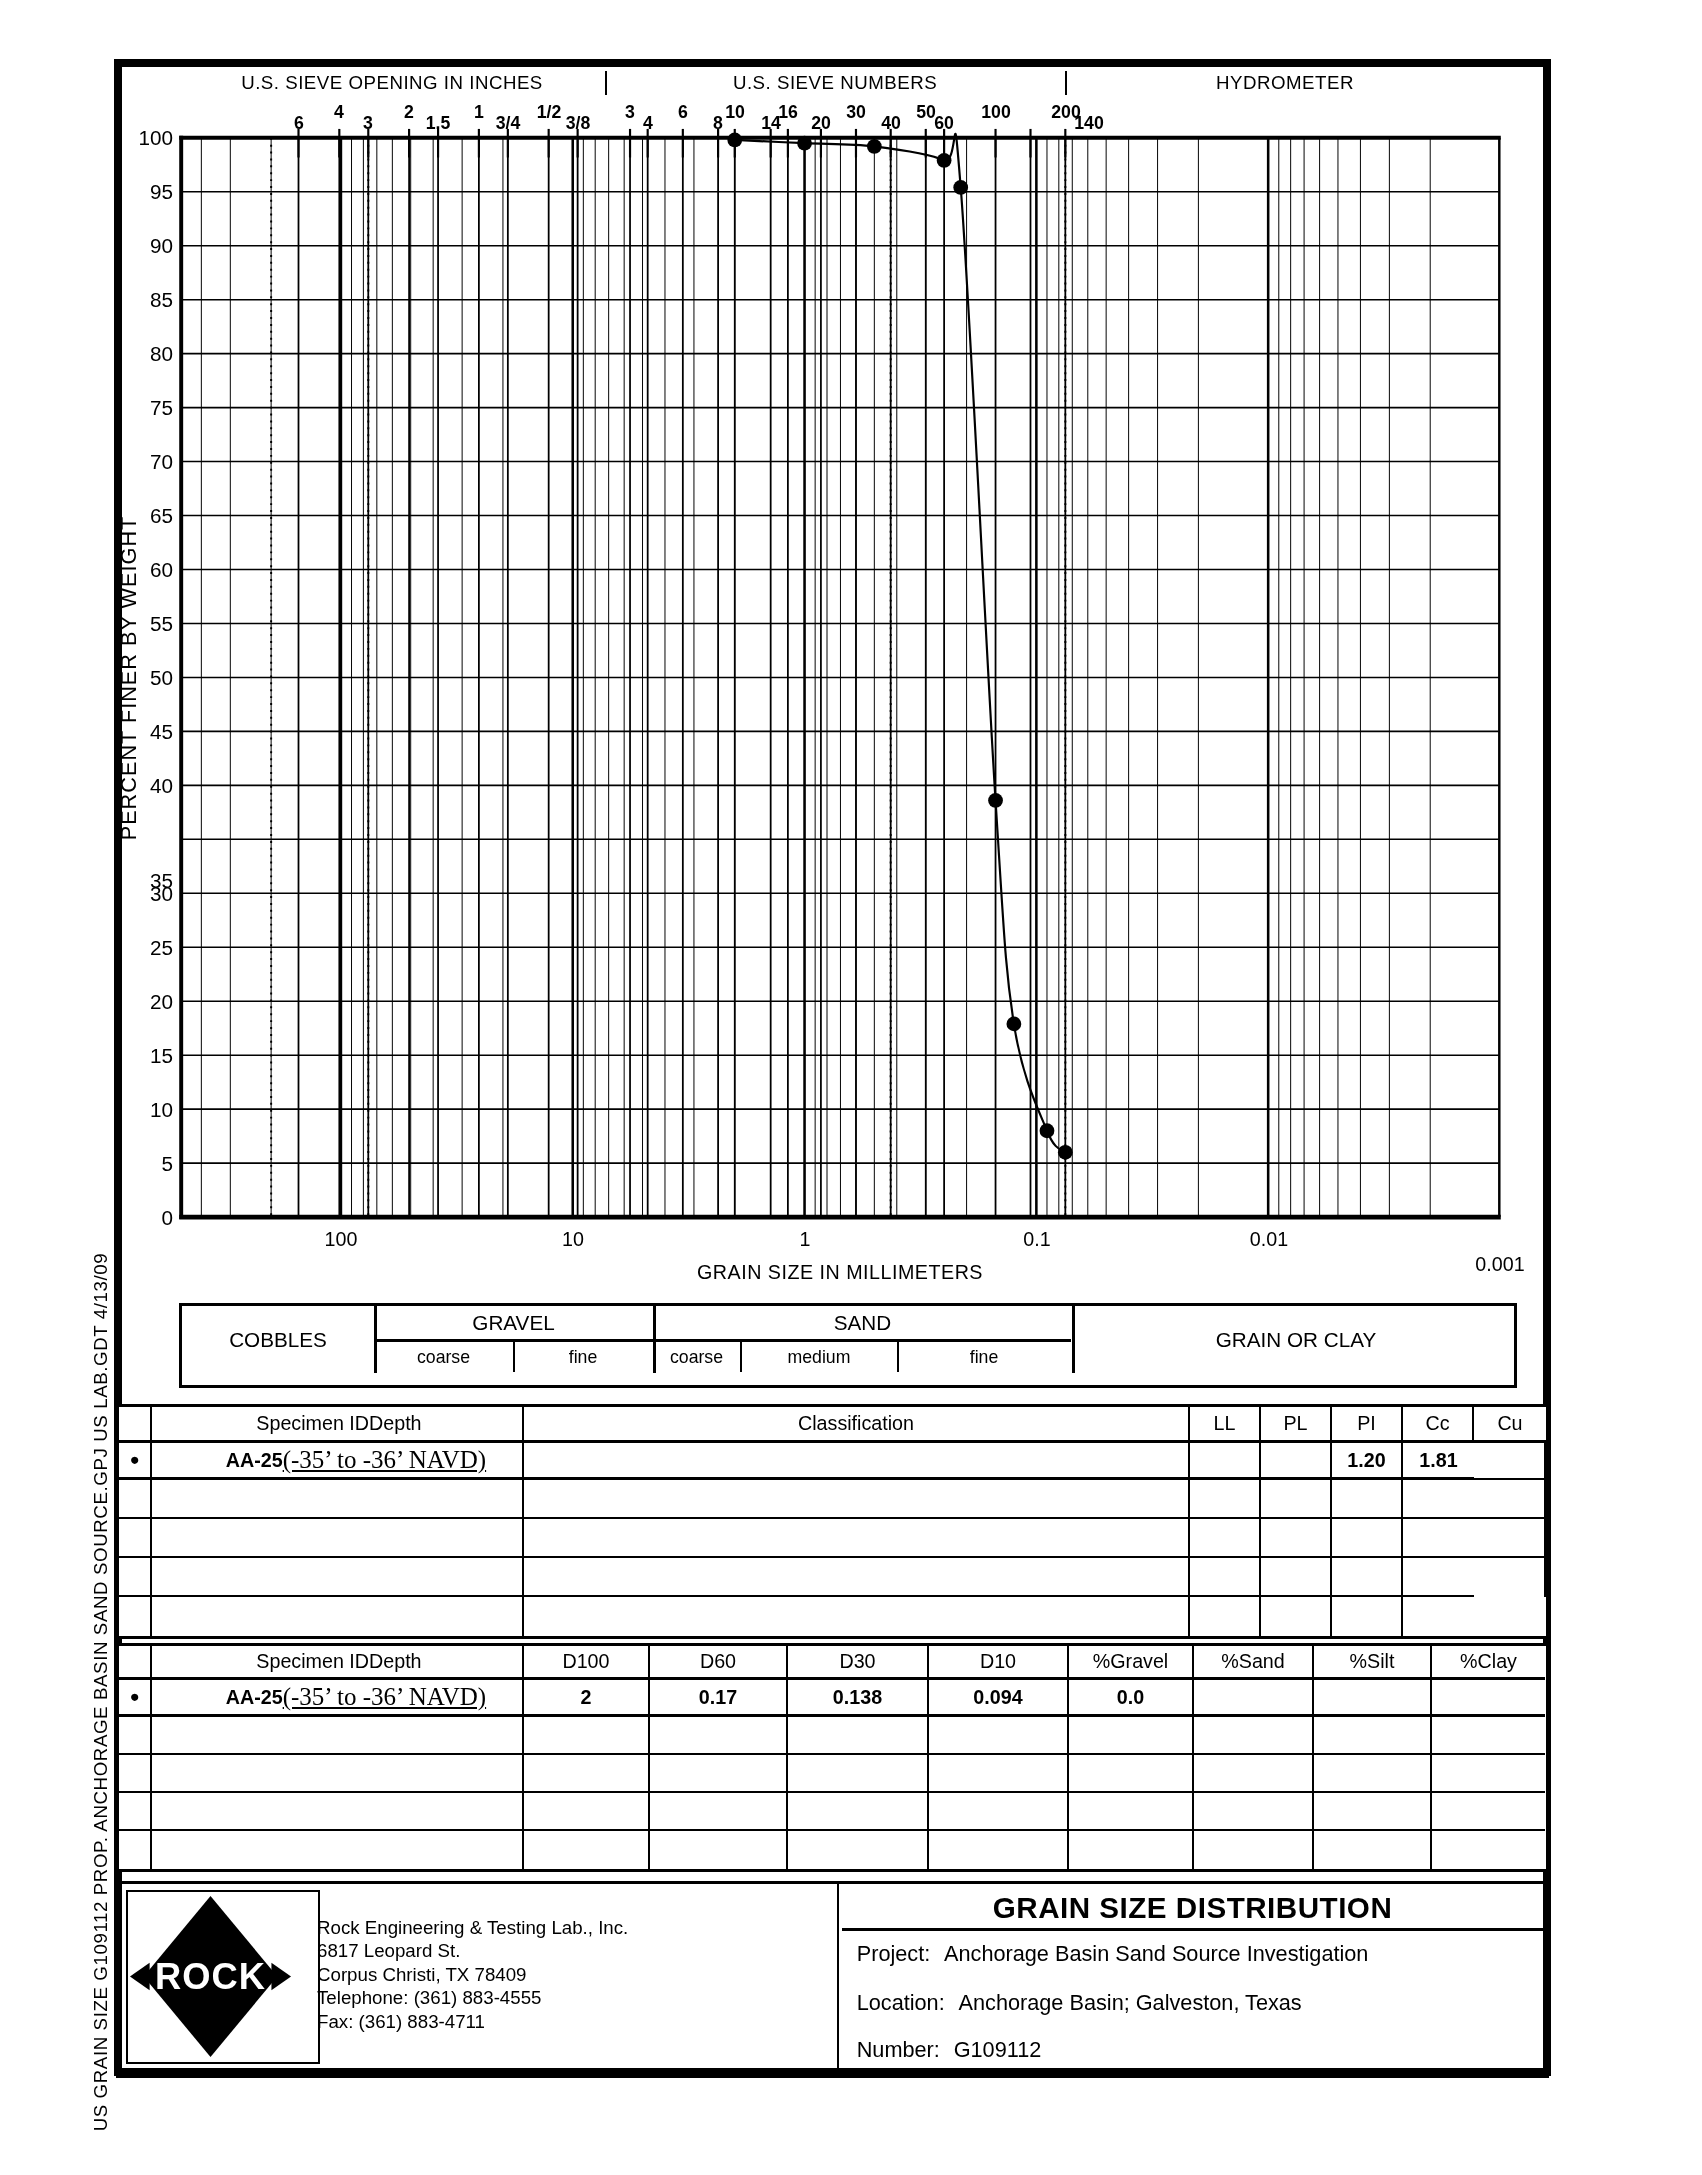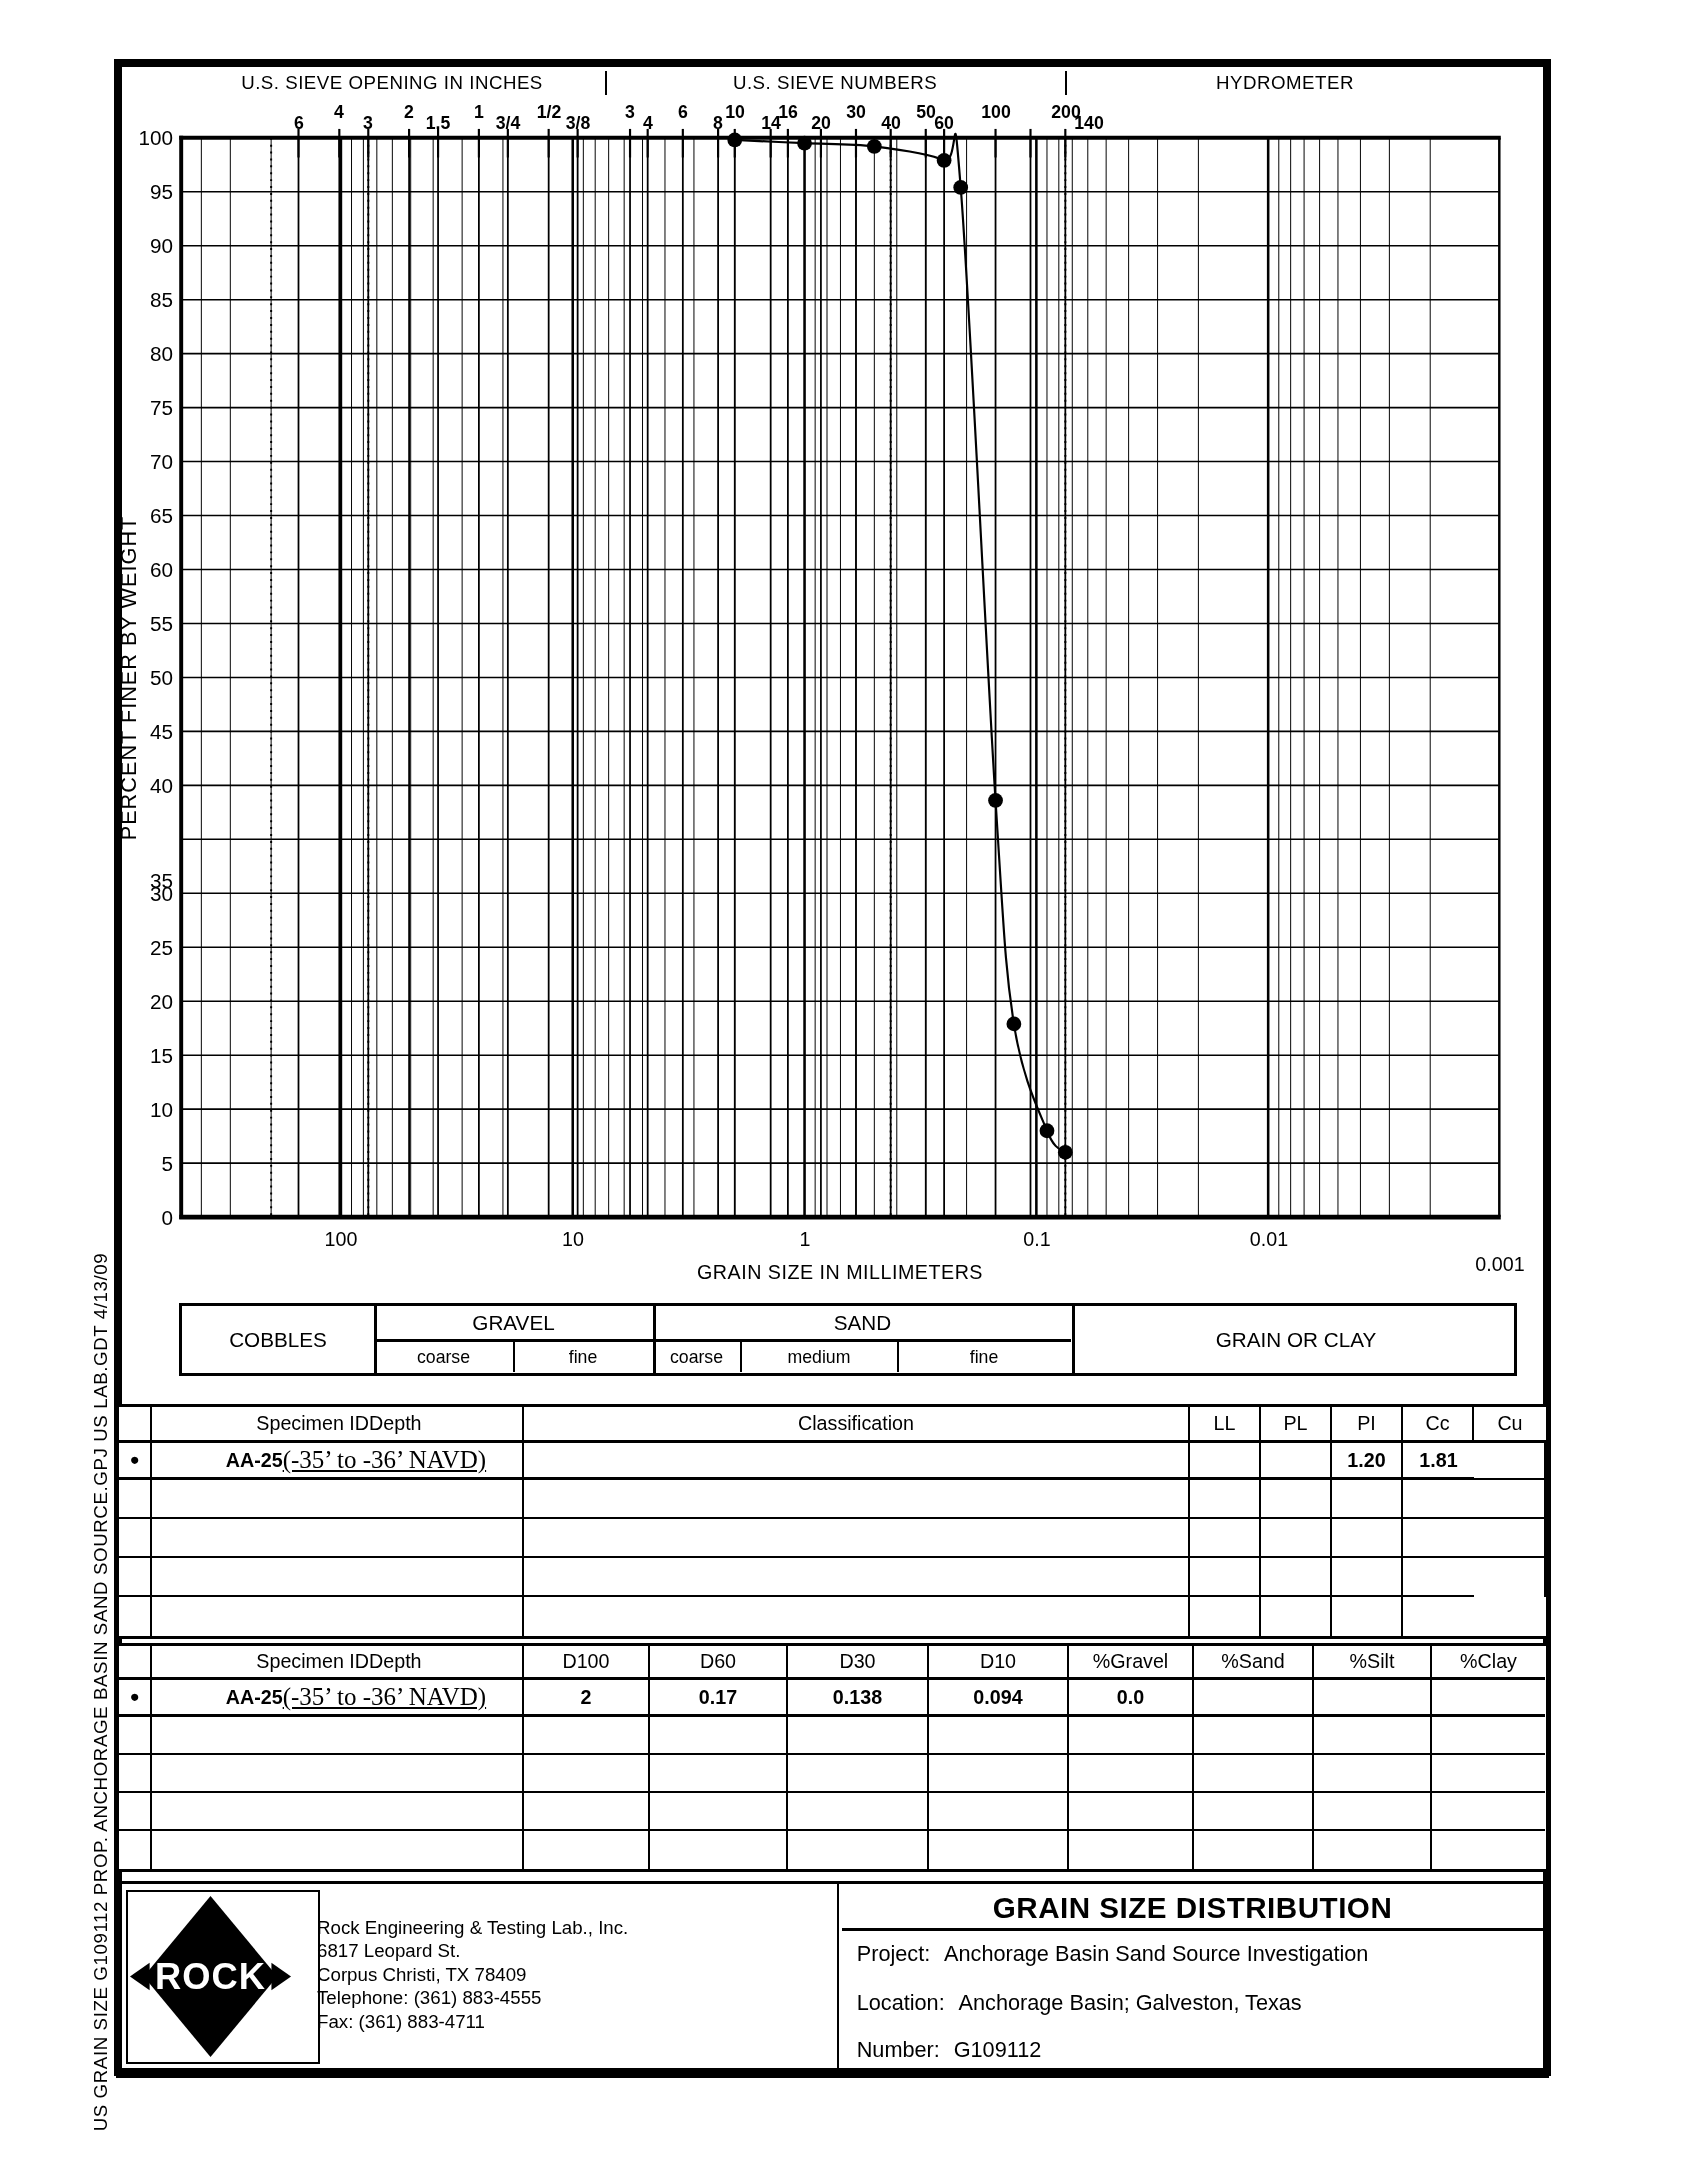--- a/index.html
+++ b/index.html
@@ -13,21 +13,21 @@
   .sec-label{font-size:18.7px;letter-spacing:0.5px;}
   .sec-sep{width:2px;height:23.6px;background:#000;}
   
   .sieve-lab{font-size:17.7px;font-weight:bold;transform:translate(-50%,-50%);position:absolute;white-space:nowrap;}
   
   .ytick{position:absolute;width:57px;text-align:right;font-size:20.7px;}
   .xtick{position:absolute;transform:translateX(-50%);font-size:19.7px;}
   .y-title{left:129px;top:678px;font-size:21.7px;letter-spacing:1px;transform:translate(-50%,-50%) rotate(-90deg);white-space:nowrap;}
   .x-title{left:840px;top:1272px;font-size:19.7px;letter-spacing:0.5px;}
   
-  .band{left:179px;top:1303px;width:1338px;height:73px;border:3px solid #000;box-sizing:border-box;}
+  .band{left:179px;top:1303px;width:1338px;height:85px;border:3px solid #000;box-sizing:border-box;}
   .band .cell{position:absolute;display:flex;align-items:center;justify-content:center;}
   .band .big{font-size:20.7px;}
   .band .sub{font-size:17.7px;}
   .vline{position:absolute;background:#000;}
   .hline{position:absolute;background:#000;}
   
   .gtable{position:absolute;left:116px;width:1433px;display:grid;border:3px solid #000;box-sizing:border-box;background:#fff;}
   .gtable > div{border-right:2px solid #000;border-bottom:2px solid #000;display:flex;align-items:center;justify-content:center;
                 font-size:19.7px;overflow:hidden;box-sizing:border-box;}
   .gtable > div.lastcol{border-right:none;}

